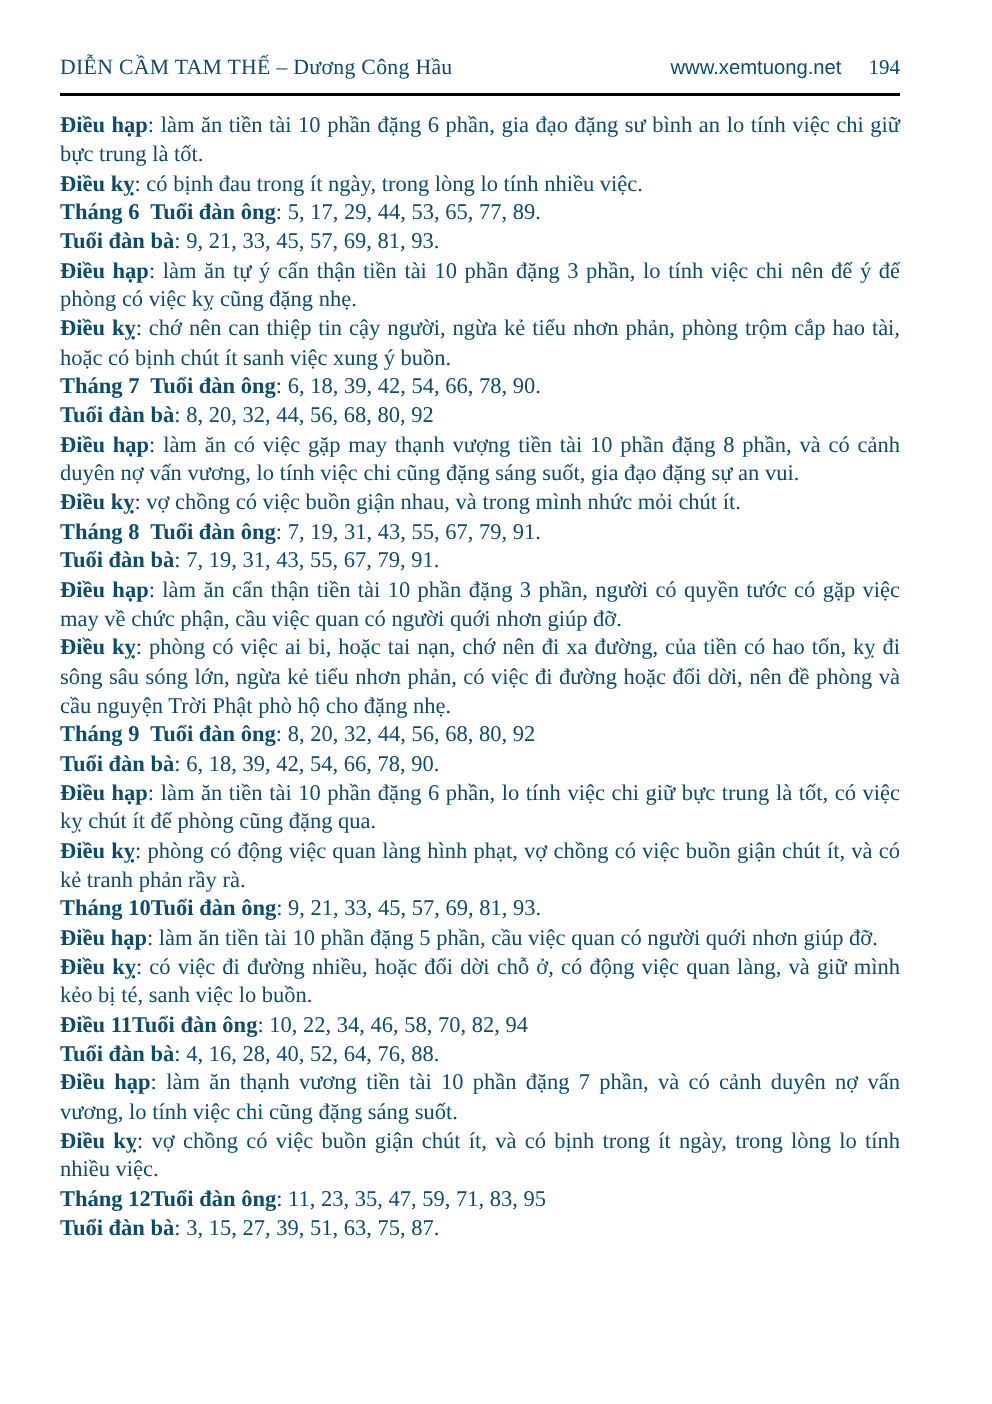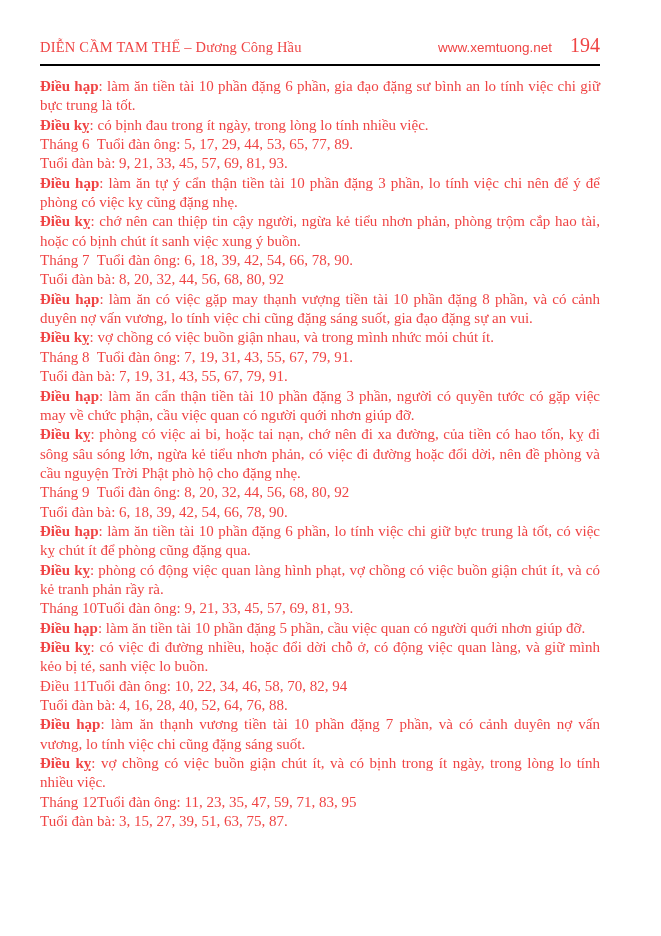--- a/index.html
+++ b/index.html
@@ -6,21 +6,21 @@
     margin: 0;
     padding: 0;
     background: #ffffff;
   }
   .page {
     position: relative;
     width: 640px;
     height: 936px;
     box-sizing: border-box;
     background: #ffffff;
-    color: #ef4444;
+    color: #0c4a6e;
     padding: 36px 40px 0 40px;
     overflow: hidden;
     font-family: "Liberation Serif", serif;
   }
   .hdr {
     display: flex;
     justify-content: space-between;
     align-items: baseline;
     font-size: 14.5px;
     line-height: 18px;
@@ -32,21 +32,21 @@
   .hdr-right {
     display: flex;
     align-items: baseline;
     gap: 18px;
   }
   .hdr-site {
     font-family: "Liberation Sans", sans-serif;
     font-size: 13.5px;
   }
   .hdr-page {
-    font-size: 20px;
+    font-size: 14px;
   }
   .rule {
     border: none;
     border-top: 2px solid #000000;
     margin: 7px 0 0 0;
   }
   .body-text {
     margin-top: 11px;
     font-size: 15px;
     line-height: 19.35px;
@@ -65,21 +65,21 @@
   }
   .month-line {
     text-align: left;
     padding-left: 18px;
   }
   .women-line {
     text-align: left;
     padding-left: 47px;
   }
   .m-label {
-    font-weight: normal;
+    font-weight: bold;
     white-space: pre;
   }
 </style>
 </head>
 <body>
 
 <div class="page">
 
   <div class="hdr">
     <span class="hdr-title">DIỄN CẦM TAM THẾ – Dương Công Hầu</span>

